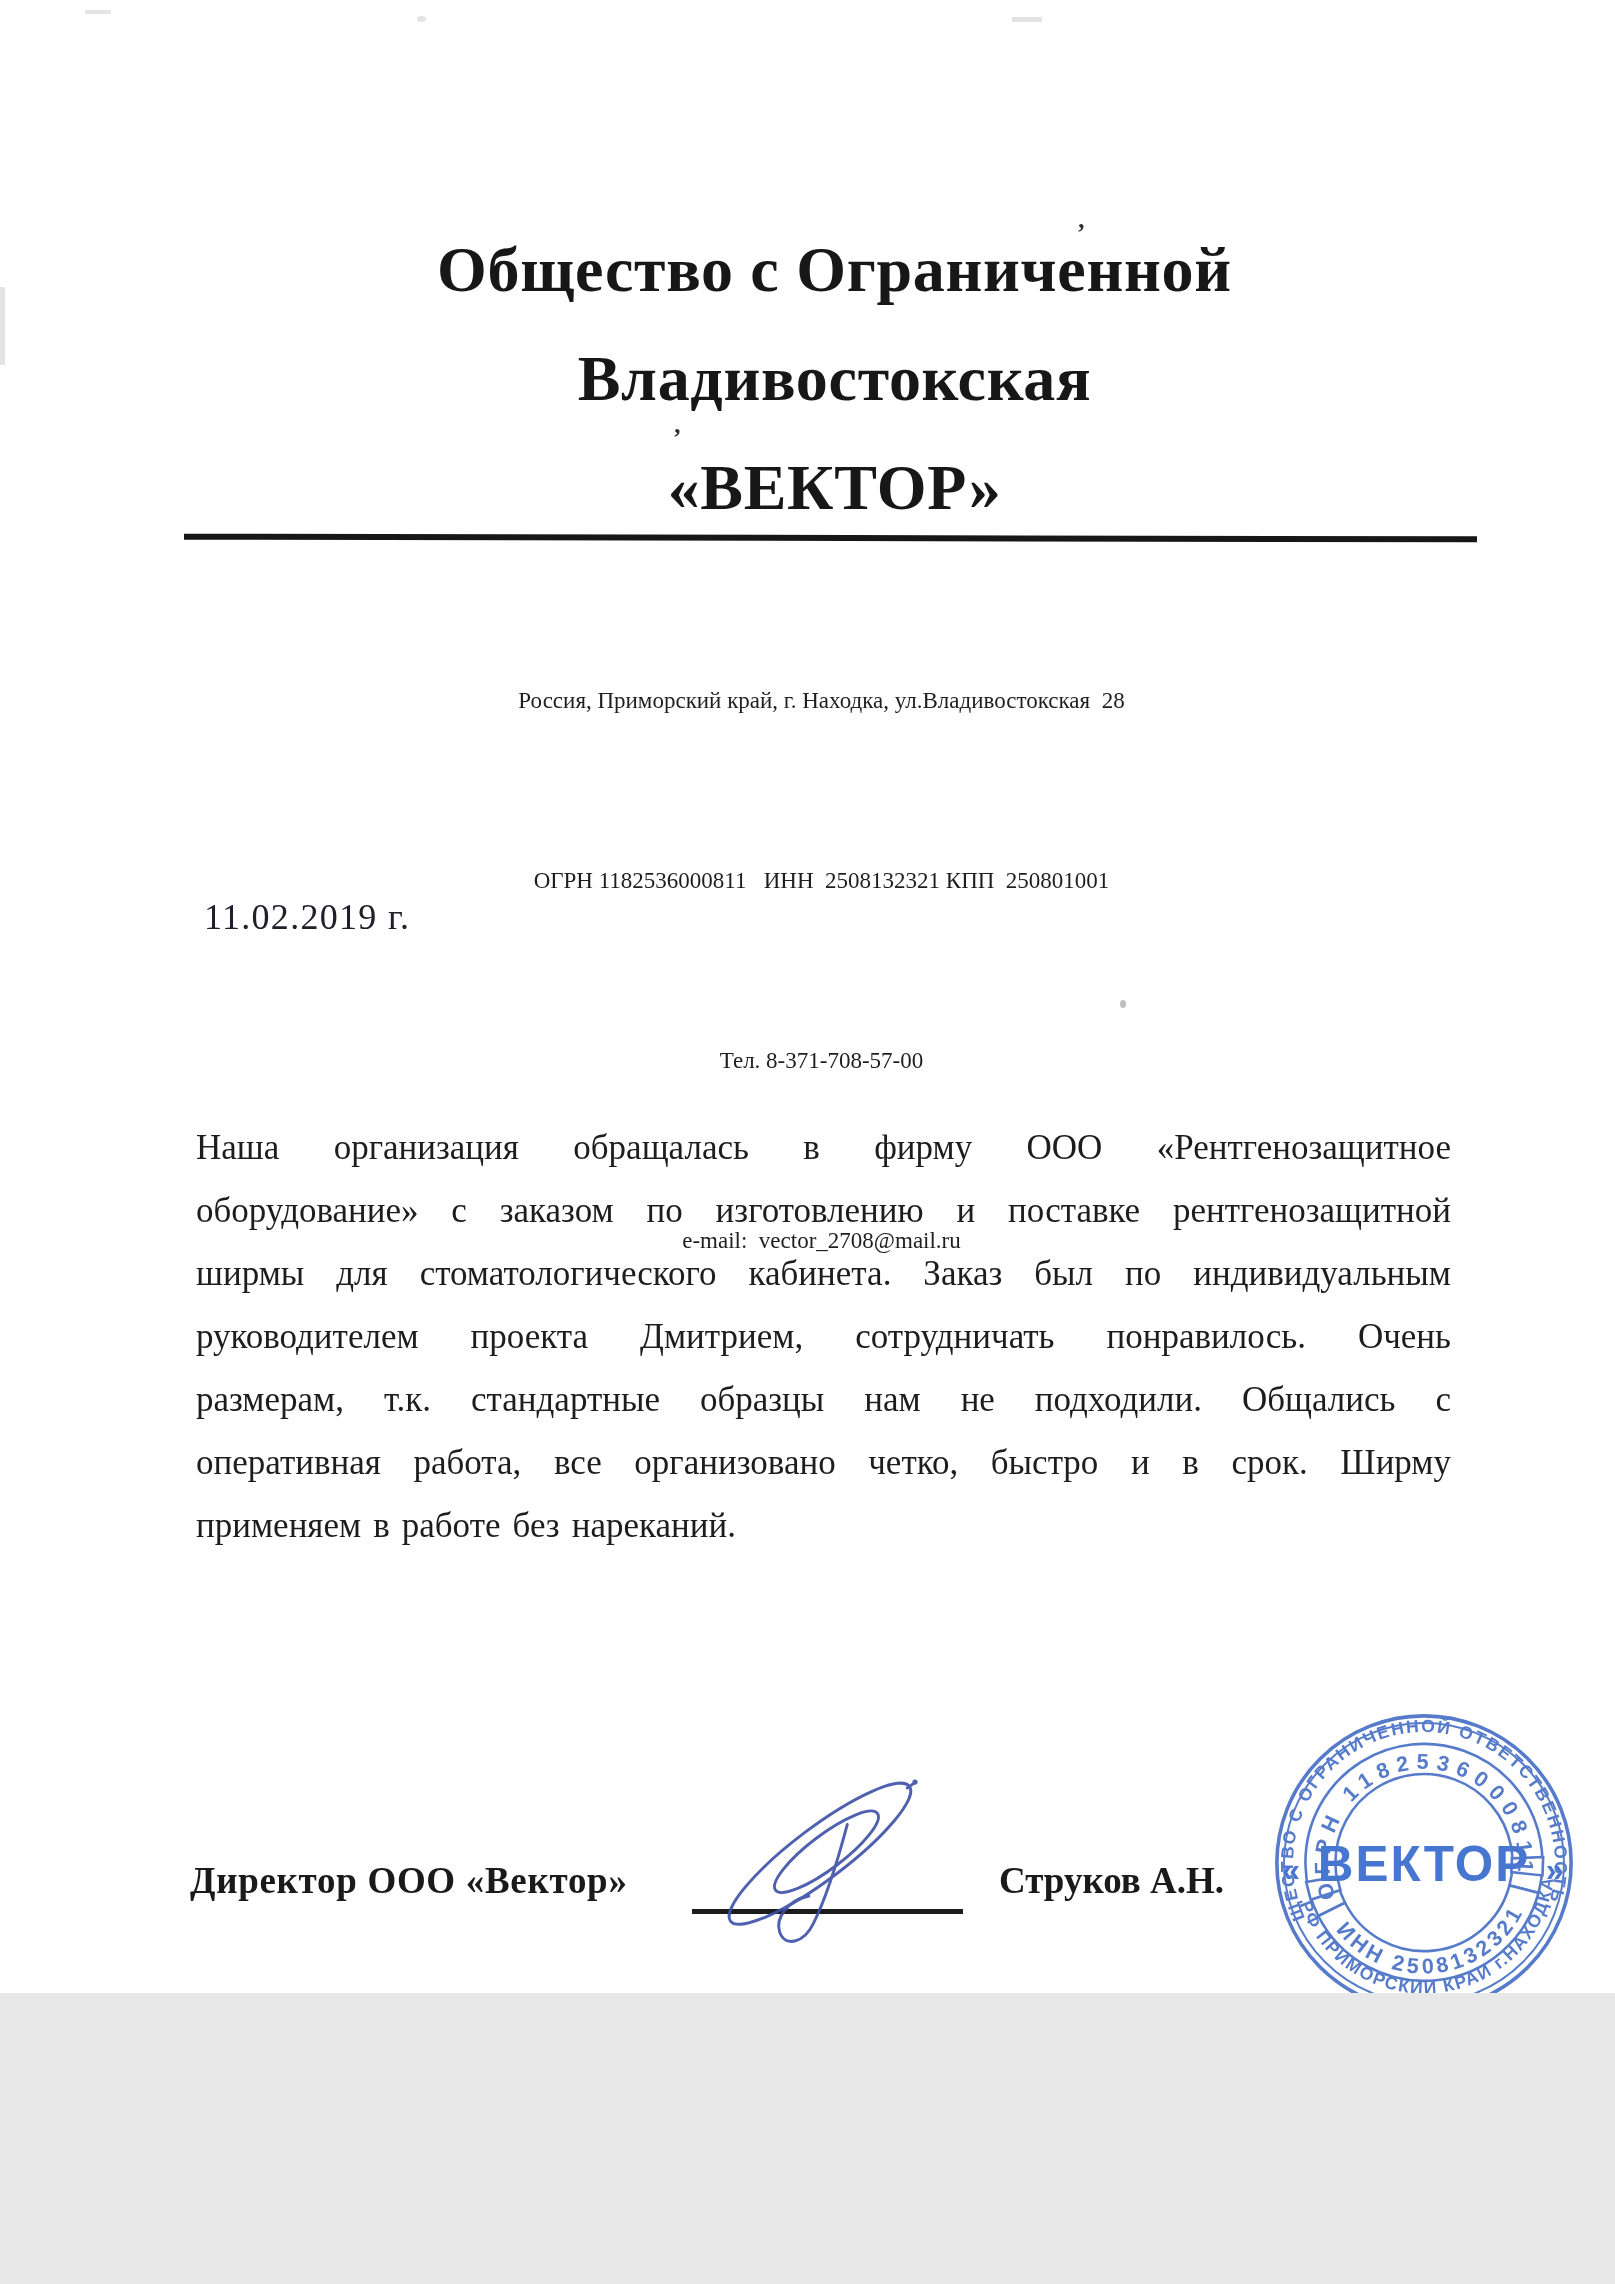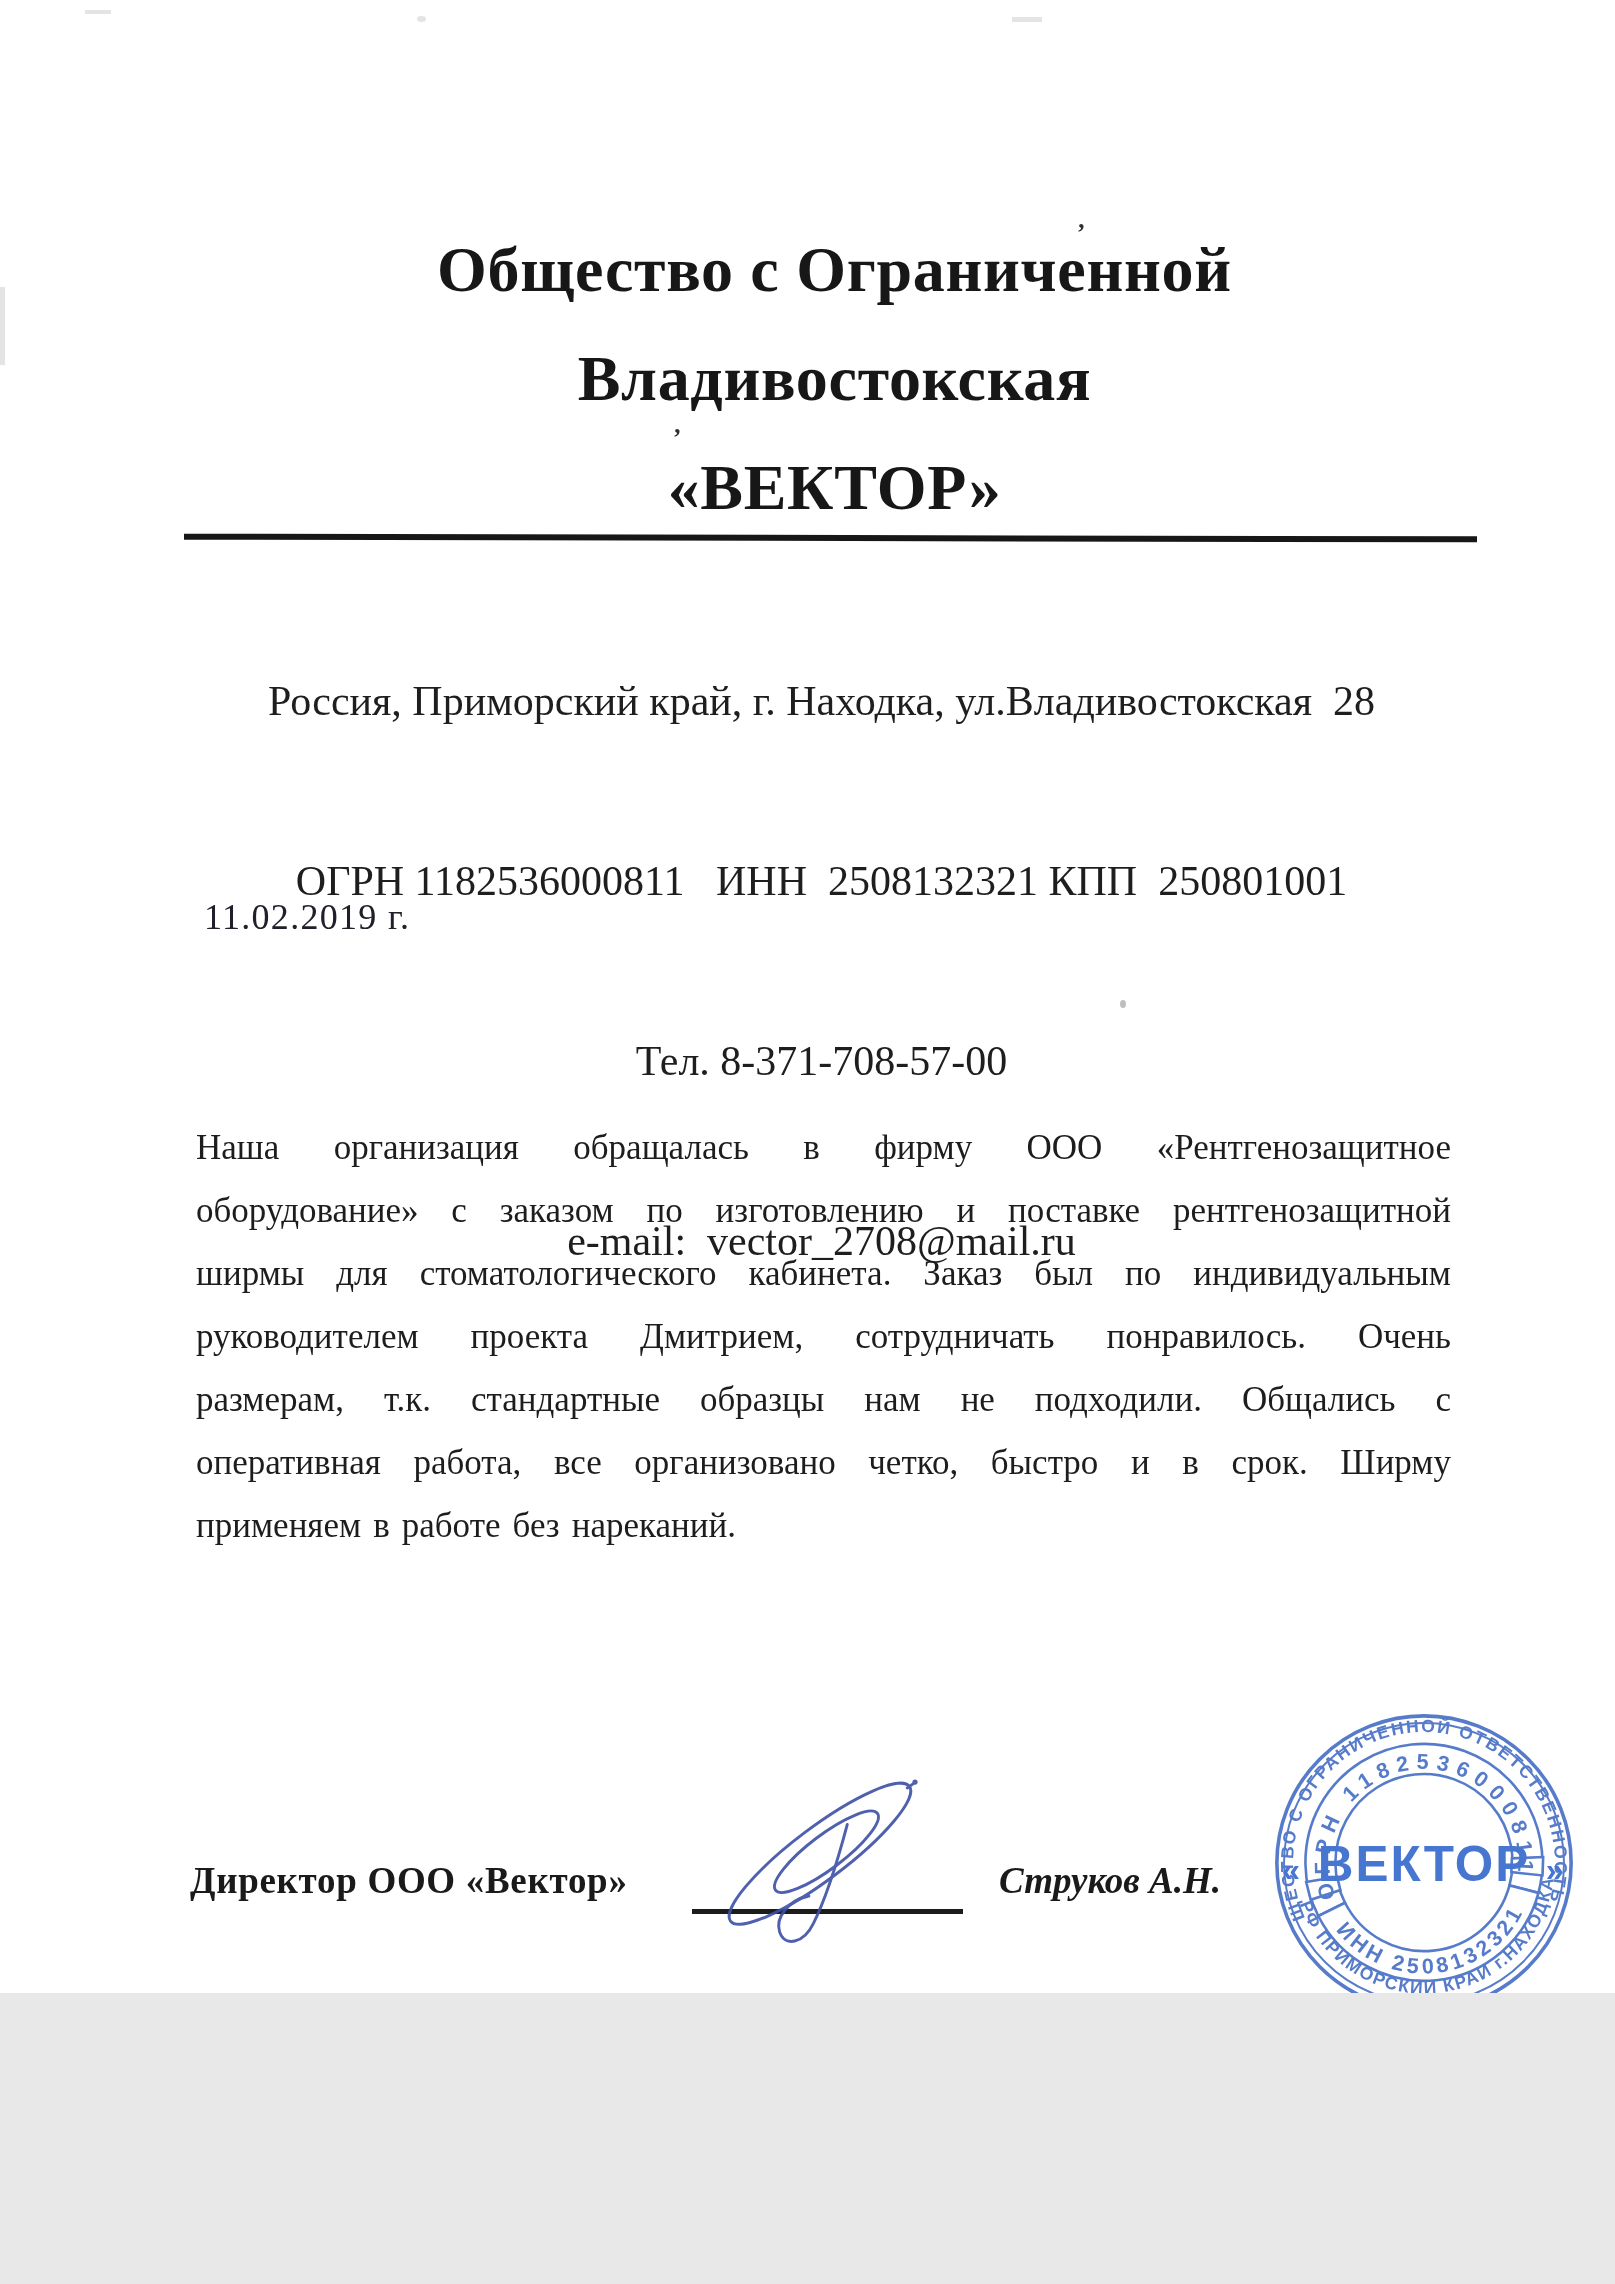--- a/index.html
+++ b/index.html
@@ -17,21 +17,21 @@
     text-align:center;font-weight:bold;
     font-size:64px;line-height:109px;letter-spacing:0.7px;
     color:#171717;
   }
   .divider-rule{
     position:absolute;left:184px;top:535px;width:1293px;height:5.9px;
     background:#171717;transform:rotate(0.12deg);
   }
   .address-block{
     position:absolute;left:176px;top:551px;width:1291px;
-    text-align:center;font-size:42px;line-height:60px;
+    text-align:center;font-size:23px;line-height:60px;
     color:#1e1e1e;white-space:pre;
   }
   
   .letter-date{
     position:absolute;left:204px;top:896px;
     font-size:36px;color:#20202a;letter-spacing:1.3px;
   }
   
   .body-paragraph{
     position:absolute;left:196px;top:1116px;width:1255px;
@@ -40,21 +40,21 @@
   .body-line{text-align:justify;text-align-last:justify;word-spacing:3.3px;}
   .body-line.last{text-align-last:left;}
   
   .sig-label{
     position:absolute;left:190px;top:1859px;
     font-size:37px;font-weight:bold;letter-spacing:0.7px;color:#1a1a1a;
     white-space:pre;
   }
   .sig-name{
     position:absolute;left:999px;top:1859px;
-    font-size:37px;font-weight:bold;color:#1a1a1a;white-space:pre;font-style:italic;
+    font-size:37px;font-weight:bold;color:#1a1a1a;white-space:pre;
   }
   .sig-line{
     position:absolute;left:692px;top:1909px;width:271px;height:5.2px;
     background:#1c1c1c;
   }
   .autograph{position:absolute;left:678px;top:1731px;}
   
   .stamp{position:absolute;left:1271px;top:1710px;opacity:.93;}
   .stamp text{font-family:"Liberation Sans", sans-serif;}
   

